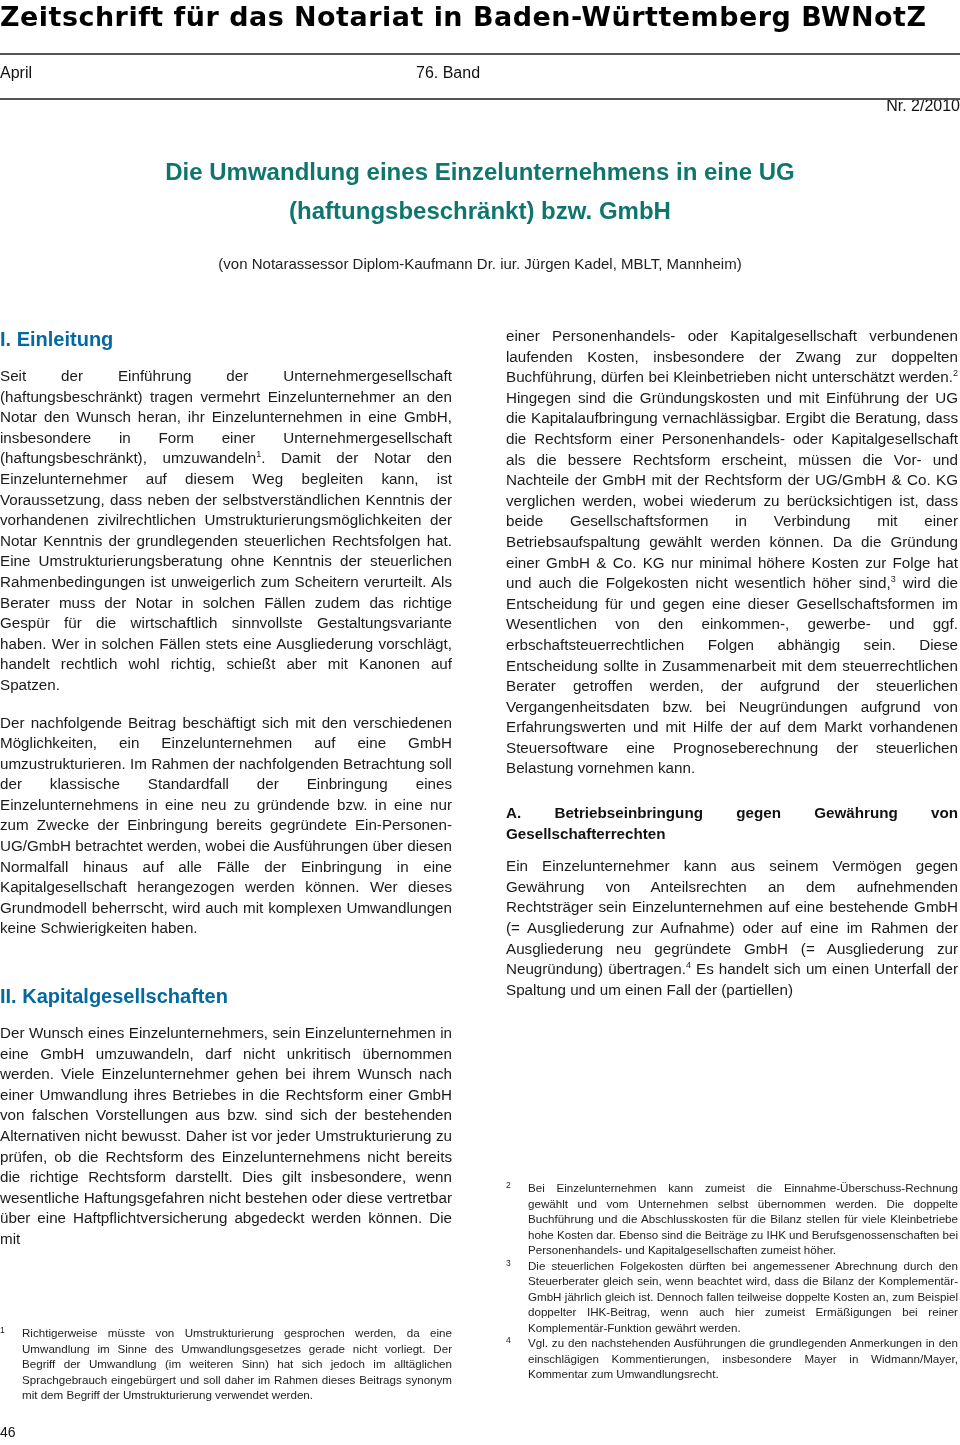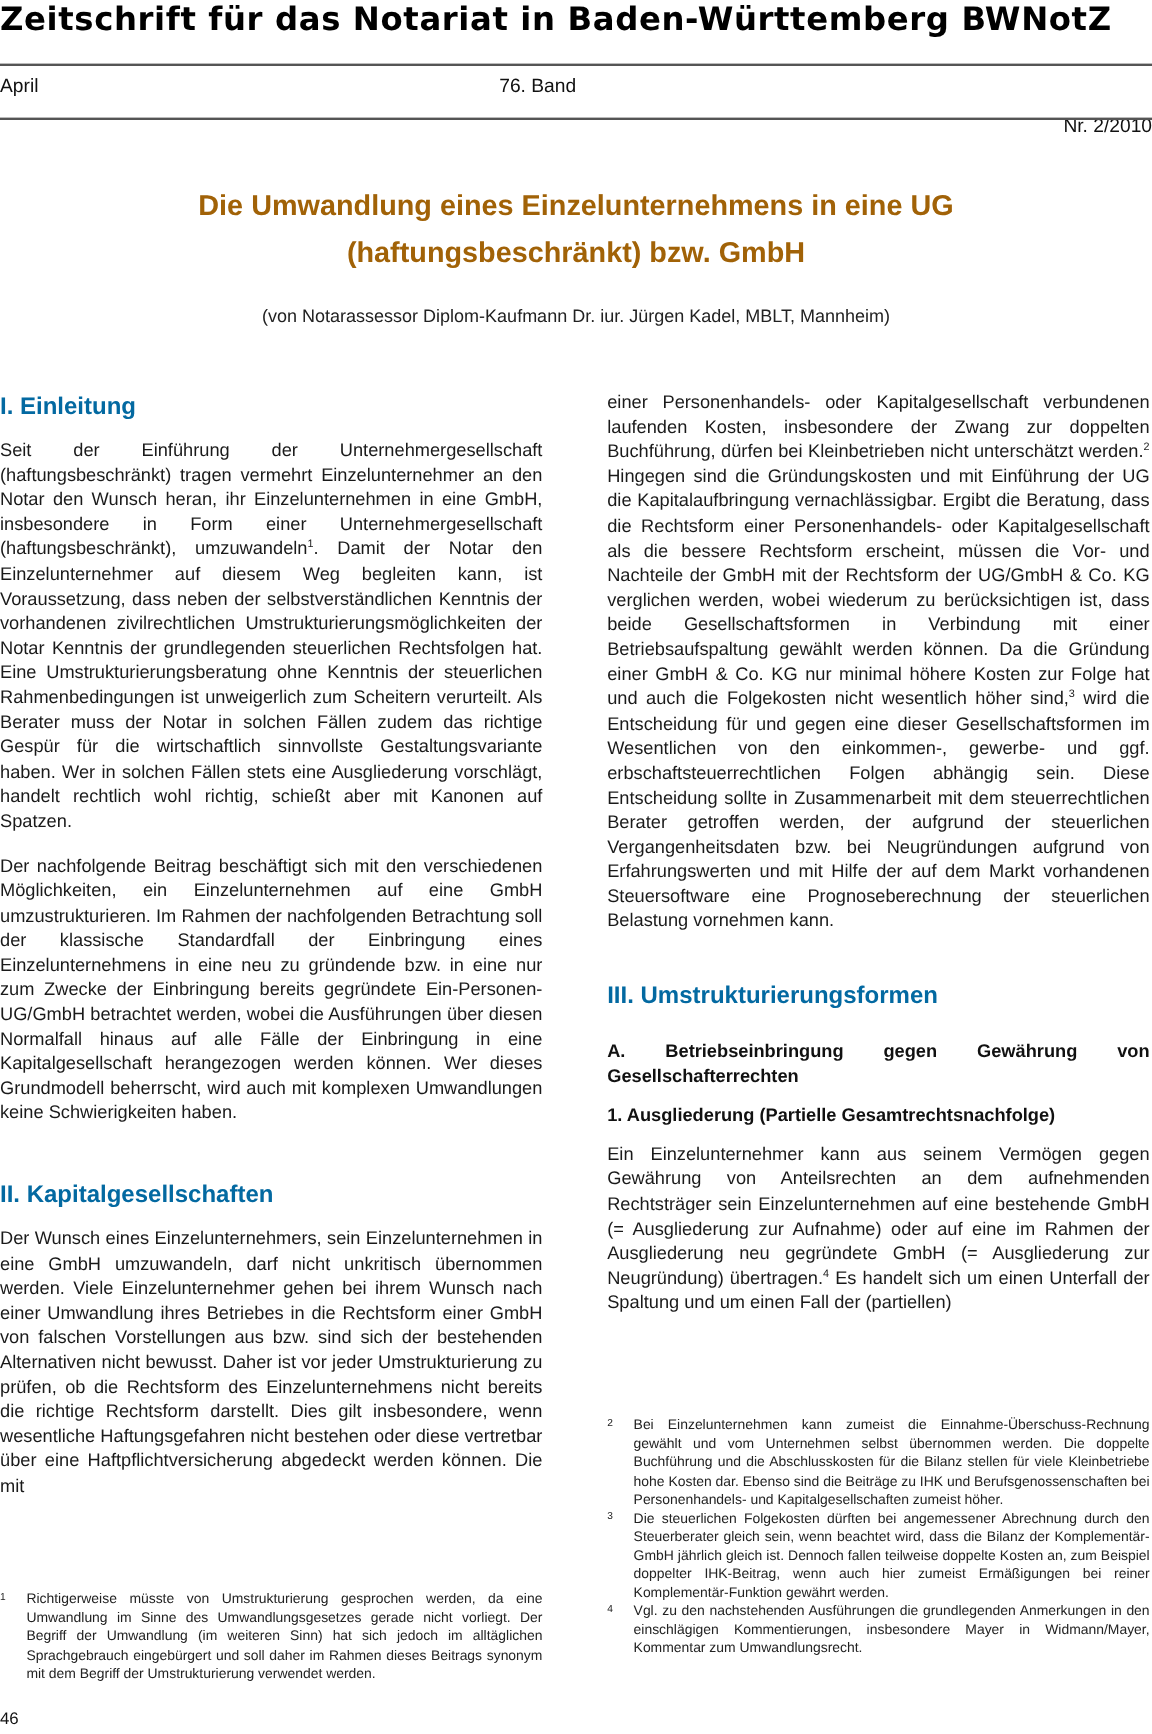--- a/index.html
+++ b/index.html
@@ -1,21 +1,21 @@
 <!DOCTYPE html>
 <html><head>
 <meta charset="utf-8">
 <style>
   html, body { margin: 0; padding: 0; background: #ffffff; }
   body { width: 960px; height: 1445px; position: relative; overflow: hidden; color: #111; font-family: "Liberation Sans", sans-serif; }
   .masthead { position: absolute; left: 0; top: 0; width: 960px; height: 34px; font-family: "DejaVu Sans", sans-serif; font-weight: bold; font-size: 27px; letter-spacing: 0.5px; line-height: 34px; white-space: nowrap; color: #000; transform-origin: left top; }
   .rule { position: absolute; left: 0; width: 960px; height: 2px; background: #555; }
   .meta-row { position: absolute; left: 0; top: 64px; width: 960px; height: 22px; font-family: "Liberation Sans", sans-serif; font-size: 16px; color: #111; }
   .meta-row span { position: absolute; top: 0; }
-  .title { position: absolute; left: 0; width: 960px; text-align: center; font-family: "Liberation Sans", sans-serif; font-weight: bold; font-size: 24px; line-height: 36px; color: #a16207; }
+  .title { position: absolute; left: 0; width: 960px; text-align: center; font-family: "Liberation Sans", sans-serif; font-weight: bold; font-size: 24px; line-height: 36px; color: #0f766e; }
   .byline { position: absolute; left: 0; width: 960px; top: 255px; text-align: center; font-size: 15px; color: #222; }
   .col { position: absolute; width: 452px; font-size: 15.2px; line-height: 20.6px; text-align: justify; hyphens: none; color: #1a1a1a; }
   .col p { margin: 0; }
   h2.sec { font-size: 20px; font-weight: bold; margin: 0; line-height: 26px; color: #0369a1; }
   h3.sub { font-size: 15.2px; font-weight: bold; margin: 0; line-height: 20.6px; color: #111; }
   sup { font-size: 9px; line-height: 0; vertical-align: super; }
   .fn { position: absolute; font-size: 11.6px; line-height: 15.5px; text-align: justify; color: #222; }
   .fn .fn-item { position: relative; padding-left: 22px; margin: 0; }
   .fn .fn-num { position: absolute; left: 0; top: -2px; font-size: 8.5px; }
   .pagenum { position: absolute; left: 0; top: 1424px; font-size: 14px; color: #111; }
@@ -39,23 +39,21 @@
 <div class="col" style="left:0; top:326px;">
   <h2 class="sec">I. Einleitung</h2>
   <p style="margin-top:14px;"><span>Seit der Einführung der Unternehmergesellschaft (haftungsbeschränkt) tragen vermehrt Einzelunternehmer an den Notar den Wunsch heran, ihr Einzelunternehmen in eine GmbH, insbesondere in Form einer Unternehmergesellschaft (haftungsbeschränkt), umzuwandeln</span><sup>1</sup><span>. Damit der Notar den Einzelunternehmer auf diesem Weg begleiten kann, ist Voraussetzung, dass neben der selbstverständlichen Kenntnis der vorhandenen zivilrechtlichen Umstrukturierungsmöglichkeiten der Notar Kenntnis der grundlegenden steuerlichen Rechtsfolgen hat. Eine Umstrukturierungsberatung ohne Kenntnis der steuerlichen Rahmenbedingungen ist unweigerlich zum Scheitern verurteilt. Als Berater muss der Notar in solchen Fällen zudem das richtige Gespür für die wirtschaftlich sinnvollste Gestaltungsvariante haben. Wer in solchen Fällen stets eine Ausgliederung vorschlägt, handelt rechtlich wohl richtig, schießt aber mit Kanonen auf Spatzen.</span></p>
   <p style="margin-top:17px;">Der nachfolgende Beitrag beschäftigt sich mit den verschiedenen Möglichkeiten, ein Einzelunternehmen auf eine GmbH umzustrukturieren. Im Rahmen der nachfolgenden Betrachtung soll der klassische Standardfall der Einbringung eines Einzelunternehmens in eine neu zu gründende bzw. in eine nur zum Zwecke der Einbringung bereits gegründete Ein-Personen-UG/GmbH betrachtet werden, wobei die Ausführungen über diesen Normalfall hinaus auf alle Fälle der Einbringung in eine Kapitalgesellschaft herangezogen werden können. Wer dieses Grundmodell beherrscht, wird auch mit komplexen Umwandlungen keine Schwierigkeiten haben.</p>
   <h2 class="sec" style="margin-top:44px;">II. Kapitalgesellschaften</h2>
   <p style="margin-top:14px;">Der Wunsch eines Einzelunternehmers, sein Einzelunternehmen in eine GmbH umzuwandeln, darf nicht unkritisch übernommen werden. Viele Einzelunternehmer gehen bei ihrem Wunsch nach einer Umwandlung ihres Betriebes in die Rechtsform einer GmbH von falschen Vorstellungen aus bzw. sind sich der bestehenden Alternativen nicht bewusst. Daher ist vor jeder Umstrukturierung zu prüfen, ob die Rechtsform des Einzelunternehmens nicht bereits die richtige Rechtsform darstellt. Dies gilt insbesondere, wenn wesentliche Haftungsgefahren nicht bestehen oder diese vertretbar über eine Haftpflichtversicherung abgedeckt werden können. Die mit</p>
 </div>
 
 <div class="col" style="left:506px; top:326px; width:452px;">
   <p><span>einer Personenhandels- oder Kapitalgesellschaft verbundenen laufenden Kosten, insbesondere der Zwang zur doppelten Buchführung, dürfen bei Kleinbetrieben nicht unterschätzt werden.</span><sup>2</sup><span> Hingegen sind die Gründungskosten und mit Einführung der UG die Kapitalaufbringung vernachlässigbar. Ergibt die Beratung, dass die Rechtsform einer Personenhandels- oder Kapitalgesellschaft als die bessere Rechtsform erscheint, müssen die Vor- und Nachteile der GmbH mit der Rechtsform der UG/GmbH &amp; Co. KG verglichen werden, wobei wiederum zu berücksichtigen ist, dass beide Gesellschaftsformen in Verbindung mit einer Betriebsaufspaltung gewählt werden können. Da die Gründung einer GmbH &amp; Co. KG nur minimal höhere Kosten zur Folge hat und auch die Folgekosten nicht wesentlich höher sind,</span><sup>3</sup><span> wird die Entscheidung für und gegen eine dieser Gesellschaftsformen im Wesentlichen von den einkommen-, gewerbe- und ggf. erbschaftsteuerrechtlichen Folgen abhängig sein. Diese Entscheidung sollte in Zusammenarbeit mit dem steuerrechtlichen Berater getroffen werden, der aufgrund der steuerlichen Vergangenheitsdaten bzw. bei Neugründungen aufgrund von Erfahrungswerten und mit Hilfe der auf dem Markt vorhandenen Steuersoftware eine Prognoseberechnung der steuerlichen Belastung vornehmen kann.</span></p>
-  <h2 class="sec" style="margin-top:38px;">III. Umstrukturierungsformen</h2>
   <h3 class="sub" style="margin-top:24px;">A. Betriebseinbringung gegen Gewährung von Gesellschafterrechten</h3>
-  <h3 class="sub" style="margin-top:12px;">1. Ausgliederung (Partielle Gesamtrechtsnachfolge)</h3>
   <p style="margin-top:12px;"><span>Ein Einzelunternehmer kann aus seinem Vermögen gegen Gewährung von Anteilsrechten an dem aufnehmenden Rechtsträger sein Einzelunternehmen auf eine bestehende GmbH (= Ausgliederung zur Aufnahme) oder auf eine im Rahmen der Ausgliederung neu gegründete GmbH (= Ausgliederung zur Neugründung) übertragen.</span><sup>4</sup><span> Es handelt sich um einen Unterfall der Spaltung und um einen Fall der (partiellen)</span></p>
 </div>
 
 <div class="fn" style="left:0; top:1325px; width:452px;">
   <p class="fn-item">
     <span class="fn-num">1</span>
     <span>Richtigerweise müsste von Umstrukturierung gesprochen werden, da eine Umwandlung im Sinne des Umwandlungsgesetzes gerade nicht vorliegt. Der Begriff der Umwandlung (im weiteren Sinn) hat sich jedoch im alltäglichen Sprachgebrauch eingebürgert und soll daher im Rahmen dieses Beitrags synonym mit dem Begriff der Umstrukturierung verwendet werden.</span>
   </p>
 </div>
 <div class="fn" style="left:506px; top:1180px; width:452px;">

